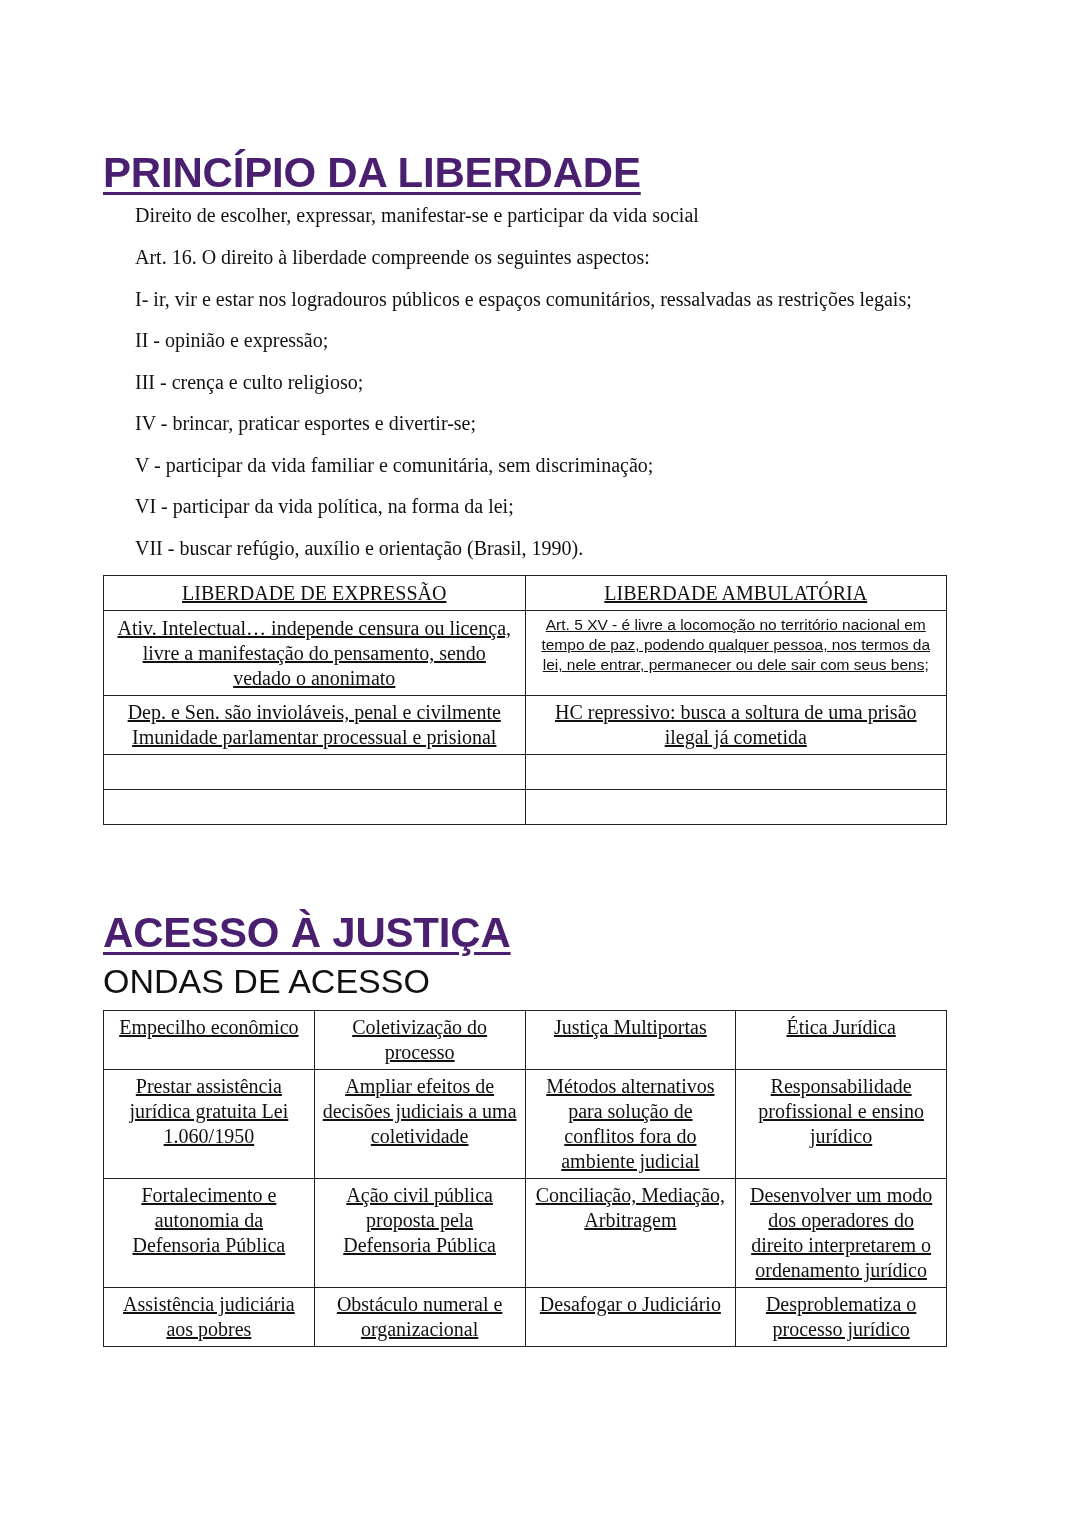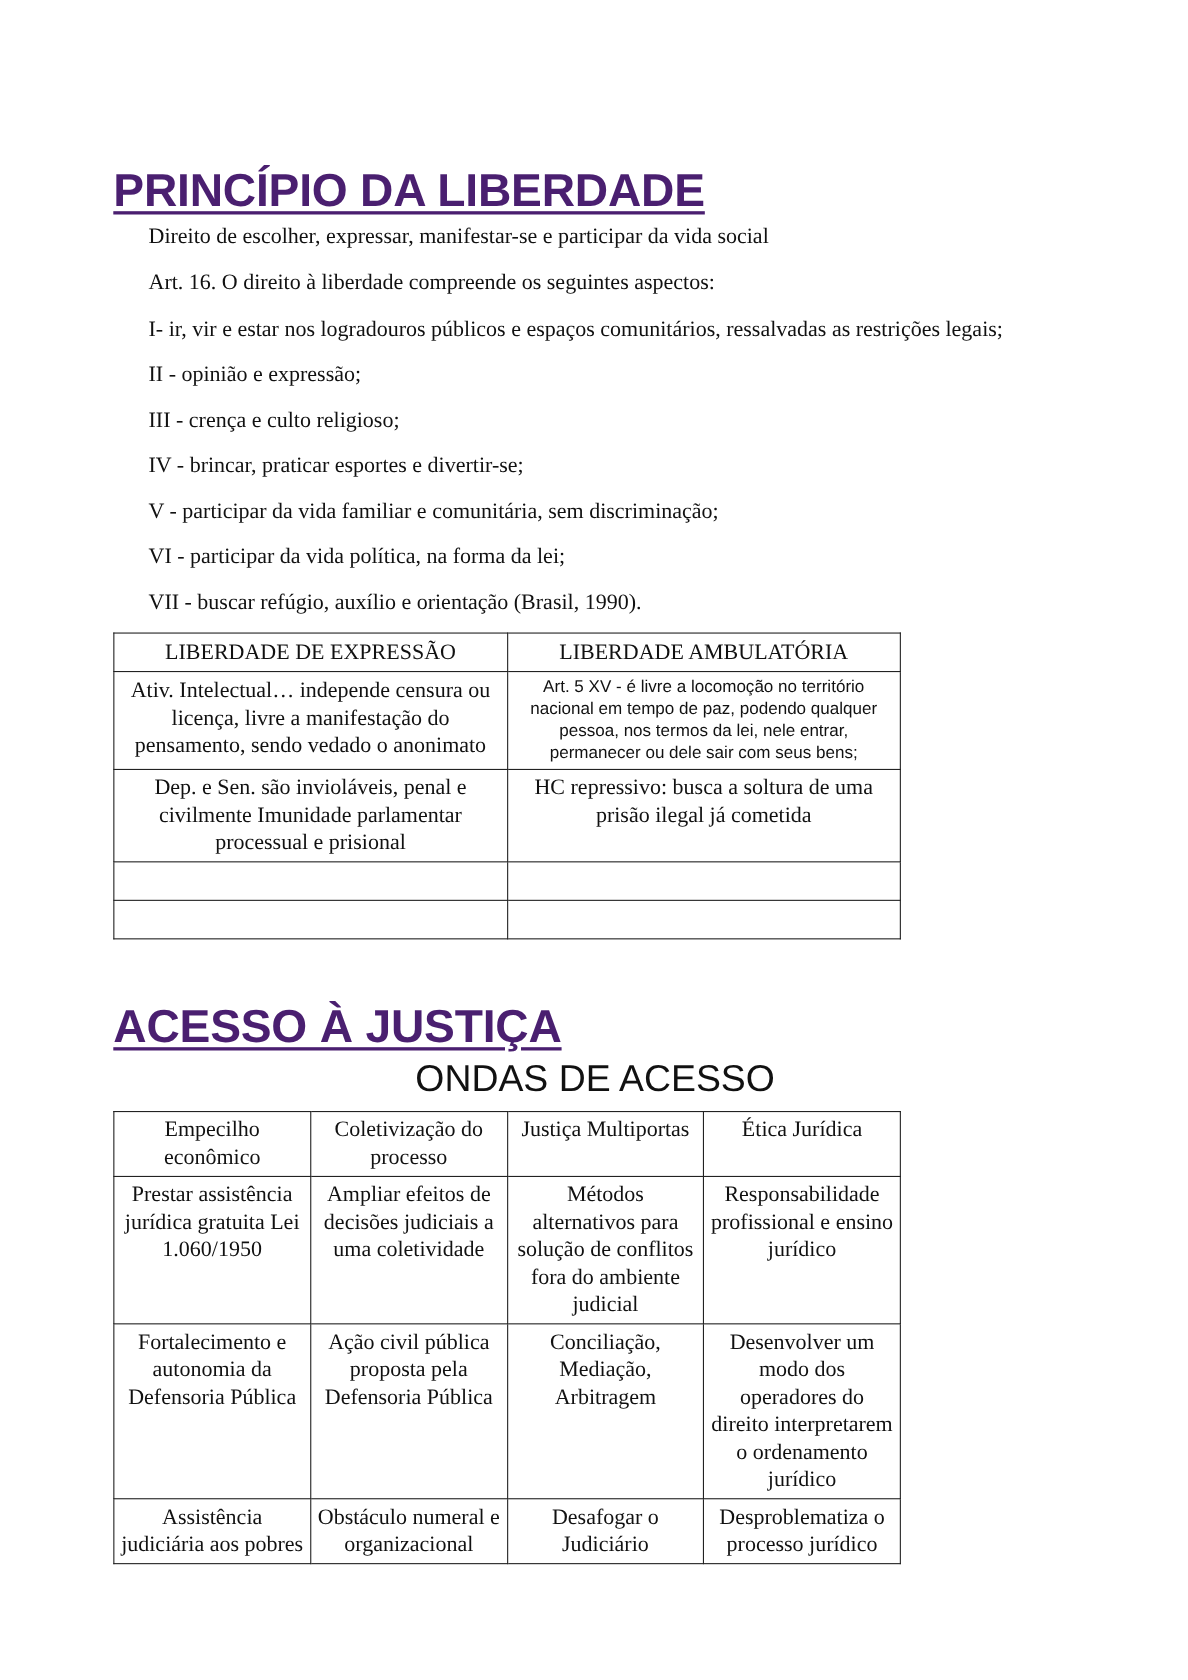--- a/index.html
+++ b/index.html
@@ -44,21 +44,22 @@
       font-size: 20px;
       line-height: 24px;
       white-space: nowrap;
       margin-left: 32px;
     }
     table.grid {
       position: absolute;
       left: 0;
       border-collapse: collapse;
       table-layout: fixed;
-      width: 716px;
+      width: 844px;
+      text-decoration: underline;
     }
     table.grid td, table.grid th {
       border: 1.5px solid #222;
       text-align: center;
       vertical-align: top;
       font-weight: normal;
       font-size: 20px;
       line-height: 25px;
       padding: 4px 6px;
       font-family: "Liberation Serif", serif;
@@ -80,21 +81,20 @@
     .h2 {
       position: absolute;
       top: 913px;
       left: 0;
     }
     .subtitle {
       position: absolute;
       top: 960px;
       left: 0;
       width: 876px;
-      text-align: center;
       font-family: "Liberation Sans", sans-serif;
       font-size: 34px;
       line-height: 42px;
       color: #111;
     }
     table.ondas th {
       height: 26px;
       padding: 5px 6px 2px 6px;
     }
   </style>

